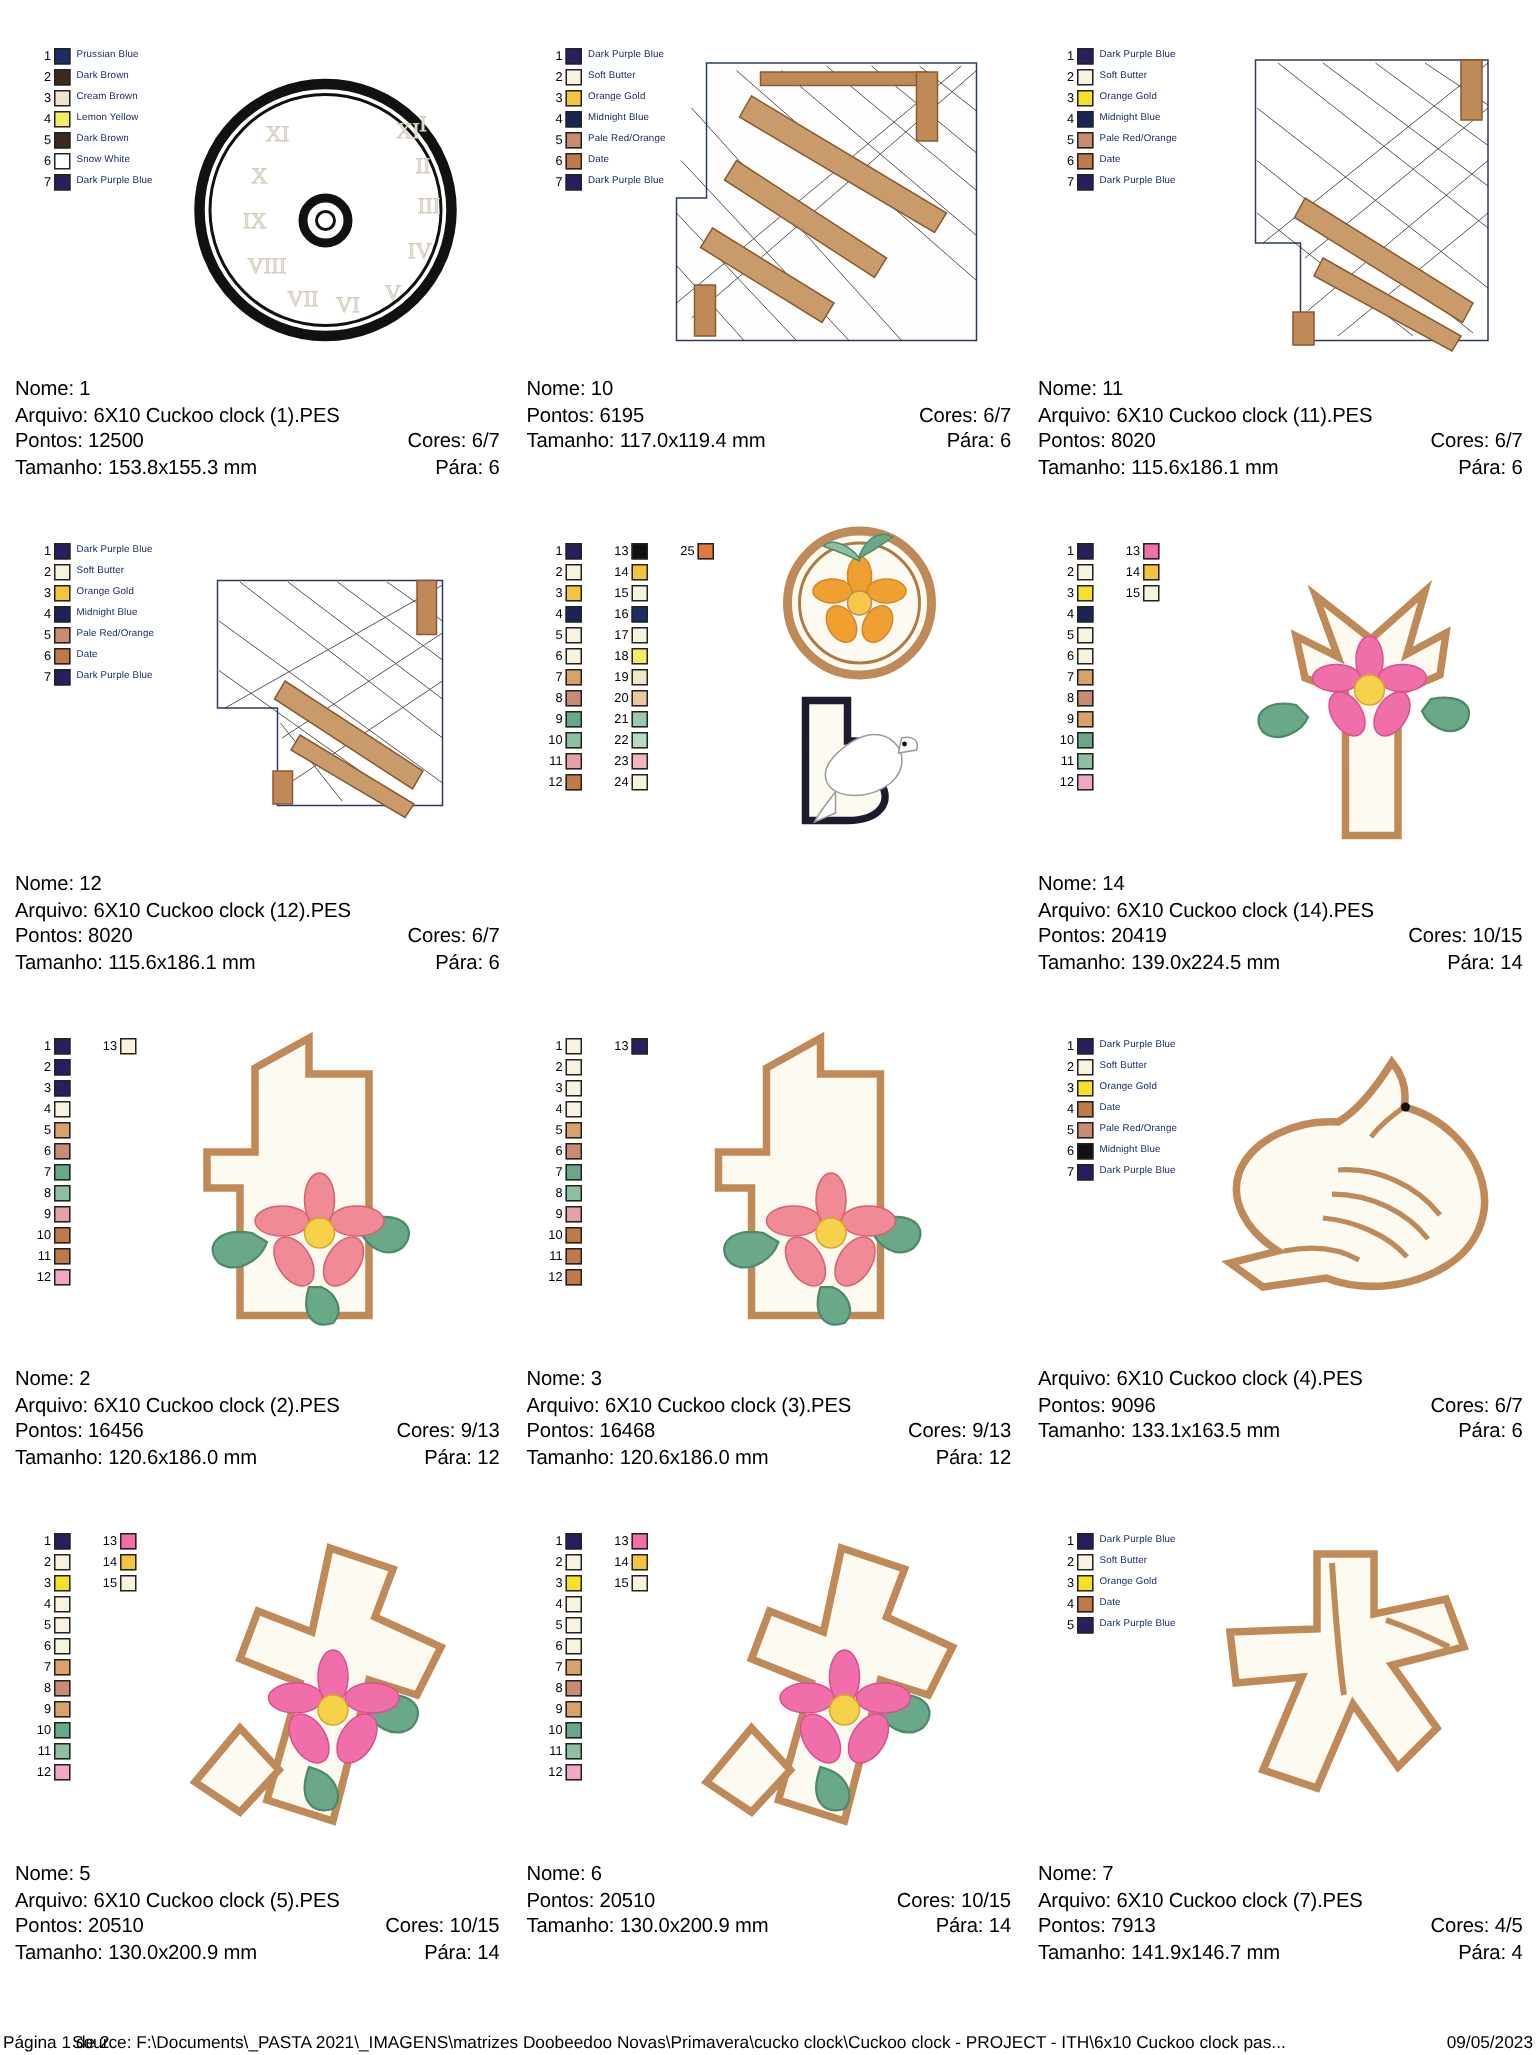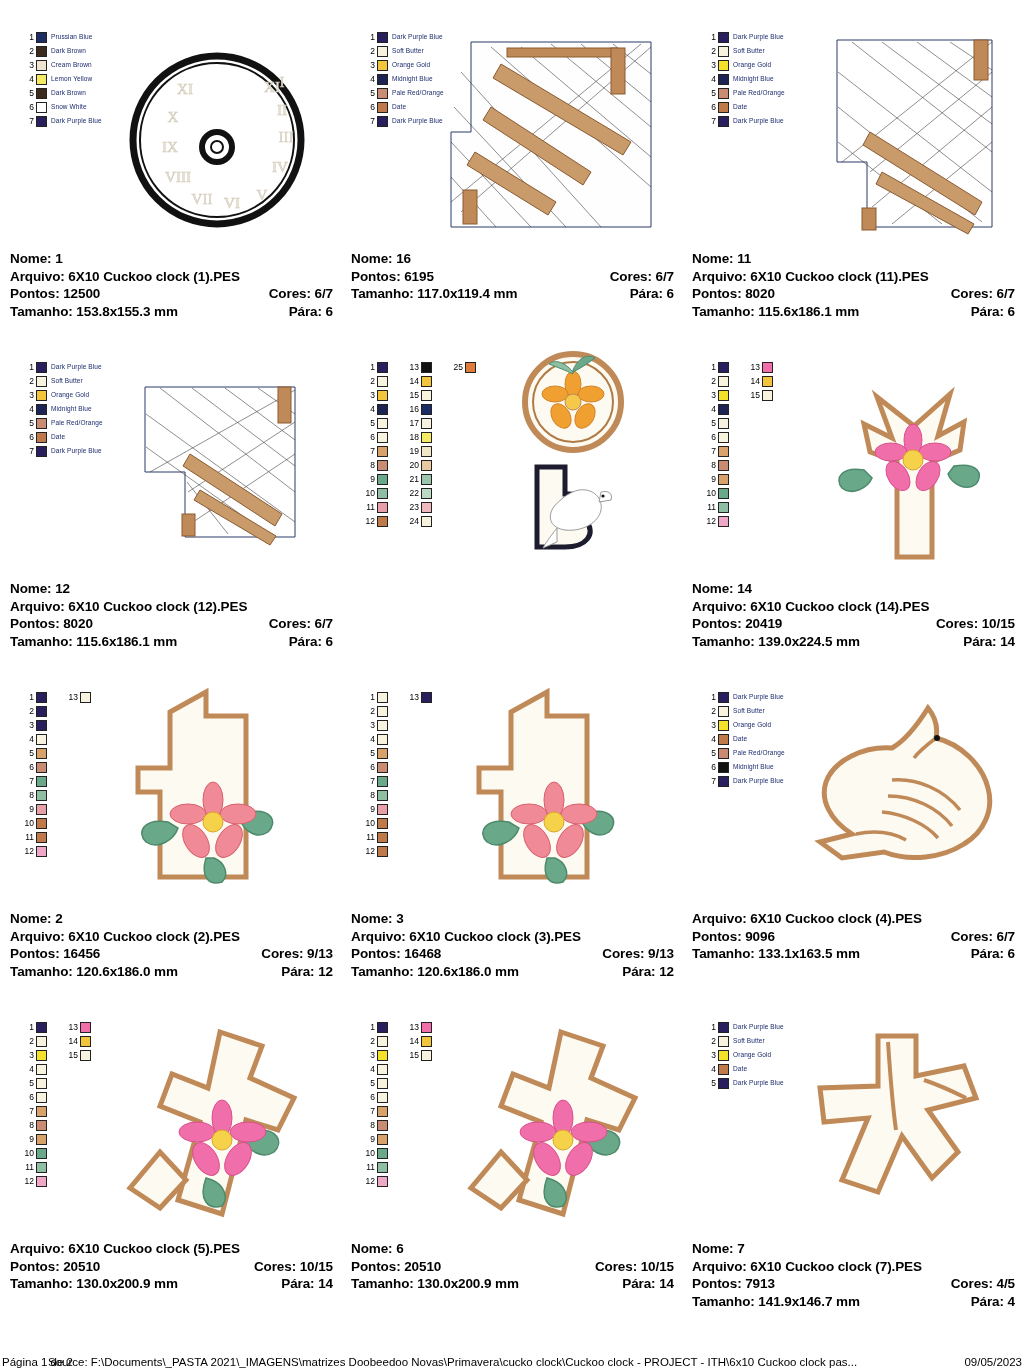--- a/index.html
+++ b/index.html
@@ -61,21 +61,21 @@
     flex: 0 0 auto;
   }
   .lname {
     font-size: 6.5px;
     color: #1b2a6b;
     letter-spacing: 0.1px;
   }
   
   .info {
     font-size: 13.5px;
-    font-weight: bold;
+    font-weight: normal;
     line-height: 17.5px;
     letter-spacing: -0.1px;
   }
   .info .row2 {
     display: flex;
     justify-content: space-between;
   }
   .info .arq { white-space: nowrap; }
   
   .footer {
@@ -230,21 +230,21 @@
           <g fill="#c8capn"></g>
           <rect x="156" y="36" width="110" height="9" fill="#c08a58" stroke="#8a5a30"></rect>
           <path d="M150 52 L280 130 L272 143 L142 66 Z" fill="#c99a6a" stroke="#8a5a30"></path>
           <path d="M140 95 L240 160 L232 173 L132 108 Z" fill="#c99a6a" stroke="#8a5a30"></path>
           <path d="M124 140 L205 190 L197 203 L116 153 Z" fill="#c99a6a" stroke="#8a5a30"></path>
           <rect x="112" y="178" width="14" height="34" fill="#c08a58" stroke="#8a5a30"></rect>
           <rect x="260" y="36" width="14" height="46" fill="#c08a58" stroke="#8a5a30"></rect>
         </svg>
       </div>
       <div class="info">
-        <div>Nome: 16</div>
+        <div>Nome: 10</div>
         <div class="row2">
           <span>Pontos: 6195</span>
           <span>Cores: 6/7</span>
         </div>
         <div class="row2">
           <span>Tamanho: 117.0x119.4 mm</span>
           <span>Pára: 6</span>
         </div>
       </div>
     </div>
@@ -1036,20 +1036,21 @@
             <ellipse cx="212" cy="116" rx="10" ry="18"></ellipse>
             <ellipse cx="238" cy="130" rx="18" ry="10"></ellipse>
             <ellipse cx="228" cy="157" rx="11" ry="18" transform="rotate(32 228 157)"></ellipse>
             <ellipse cx="196" cy="157" rx="11" ry="18" transform="rotate(-32 196 157)"></ellipse>
             <ellipse cx="187" cy="130" rx="18" ry="10"></ellipse>
           </g>
           <circle cx="212" cy="138" r="10" fill="#f5d24a" stroke="#d8a62a"></circle>
         </svg>
       </div>
       <div class="info">
+        <div>Nome: 5</div>
         <div class="arq">Arquivo: 6X10 Cuckoo clock (5).PES</div>
         <div class="row2">
           <span>Pontos: 20510</span>
           <span>Cores: 10/15</span>
         </div>
         <div class="row2">
           <span>Tamanho: 130.0x200.9 mm</span>
           <span>Pára: 14</span>
         </div>
       </div>

